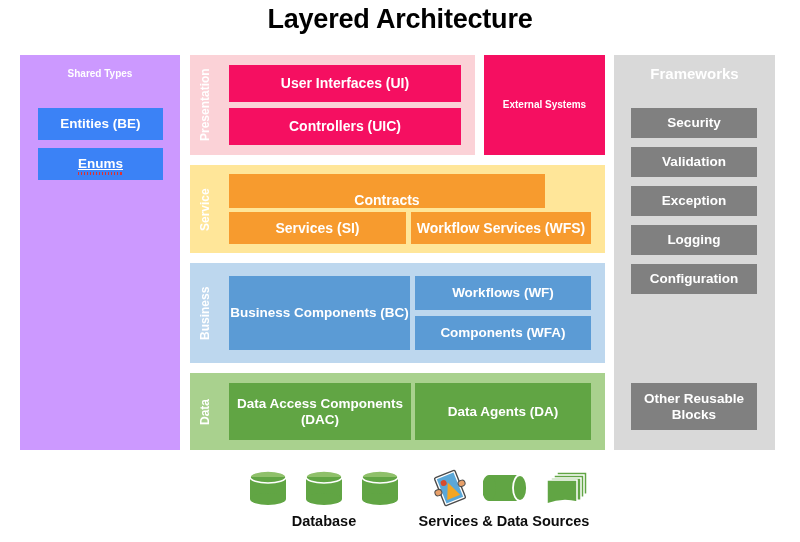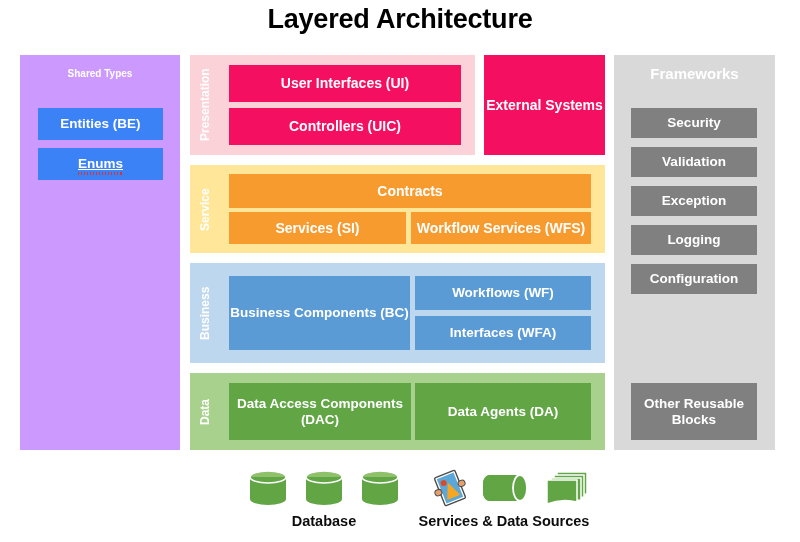--- a/index.html
+++ b/index.html
@@ -57,21 +57,21 @@
   #business{left:190px;top:263px;width:415px;height:100px;background:#bdd7ee;}
   #data{left:190px;top:373px;width:415px;height:77px;background:#a9d18e;}
 
   .pink-box{background:#f50f61;font-size:14px;}
   .orange-box{background:#f79b2e;font-size:14px;}
   .blue-box{background:#5b9bd5;font-size:13.5px;}
   .green-box{background:#61a544;font-size:13.5px;}
 
   #external-systems{
     left:484px;top:55px;width:121px;height:100px;
-    background:#f50f61;font-size:14px;
+    background:#f50f61;font-size:10px;
   }
 
   
   #frameworks{
     position:absolute;left:614px;top:55px;width:161px;height:395px;
     background:#d9d9d9;
   }
   #frameworks-title{
     position:absolute;left:614px;top:61px;width:161px;height:24px;
     color:#ffffff;font-size:15px;font-weight:bold;
@@ -123,41 +123,41 @@
   <span>Controllers (UIC)</span>
 </div>
 
 <div class="box" id="external-systems">
   <span>External Systems</span>
 </div>
 
 <div class="layer" id="service"></div>
 <div class="layer-label" style="left:196px;top:175px;width:18px;height:70px;">Service</div>
 
-<div class="box orange-box" style="left:229px;top:174px;width:362px;height:34px;">
+<div class="box orange-box" style="left:229px;top:174px;width:316px;height:34px;align-items:flex-end;">
   <span>Contracts</span>
 </div>
 <div class="box orange-box" style="left:229px;top:212px;width:177px;height:32px;">
   <span>Services (SI)</span>
 </div>
 <div class="box orange-box" style="left:411px;top:212px;width:180px;height:32px;">
   <span>Workflow Services (WFS)</span>
 </div>
 
 <div class="layer" id="business"></div>
 <div class="layer-label" style="left:196px;top:272px;width:18px;height:82px;">Business</div>
 
 <div class="box blue-box" style="left:229px;top:276px;width:181px;height:74px;">
   <span>Business Components (BC)</span>
 </div>
 <div class="box blue-box" style="left:415px;top:276px;width:176px;height:34px;">
   <span>Workflows (WF)</span>
 </div>
 <div class="box blue-box" style="left:415px;top:316px;width:176px;height:34px;">
-  <span>Interfaces (WFA)</span>
+  <span>Components (WFA)</span>
 </div>
 
 <div class="layer" id="data"></div>
 <div class="layer-label" style="left:196px;top:382px;width:18px;height:60px;">Data</div>
 
 <div class="box green-box" style="left:229px;top:383px;width:182px;height:57px;">
   <span>Data Access Components (DAC)</span>
 </div>
 <div class="box green-box" style="left:415px;top:383px;width:176px;height:57px;">
   <span>Data Agents (DA)</span>
@@ -174,21 +174,21 @@
 </div>
 <div class="box grey-box" style="left:631px;top:186px;width:126px;height:30px;">
   <span>Exception</span>
 </div>
 <div class="box grey-box" style="left:631px;top:225px;width:126px;height:30px;">
   <span>Logging</span>
 </div>
 <div class="box grey-box" style="left:631px;top:264px;width:126px;height:30px;">
   <span>Configuration</span>
 </div>
-<div class="box grey-box" style="left:631px;top:383px;width:126px;height:57px;">
+<div class="box grey-box" style="left:631px;top:383px;width:126px;height:47px;">
   <span>Other Reusable Blocks</span>
 </div>
 
 <div id="bottom-strip">
 
   <svg class="db-cyl" style="left:248px;top:8px;" viewBox="0 0 40 40">
     <ellipse cx="20" cy="9" rx="18" ry="6" fill="#8fc06a"></ellipse>
     <rect x="2" y="9" width="36" height="22" fill="#61a544"></rect>
     <ellipse cx="20" cy="31" rx="18" ry="6" fill="#61a544"></ellipse>
     <ellipse cx="20" cy="9" rx="18" ry="6" fill="none" stroke="#ffffff" stroke-width="1.6"></ellipse>

